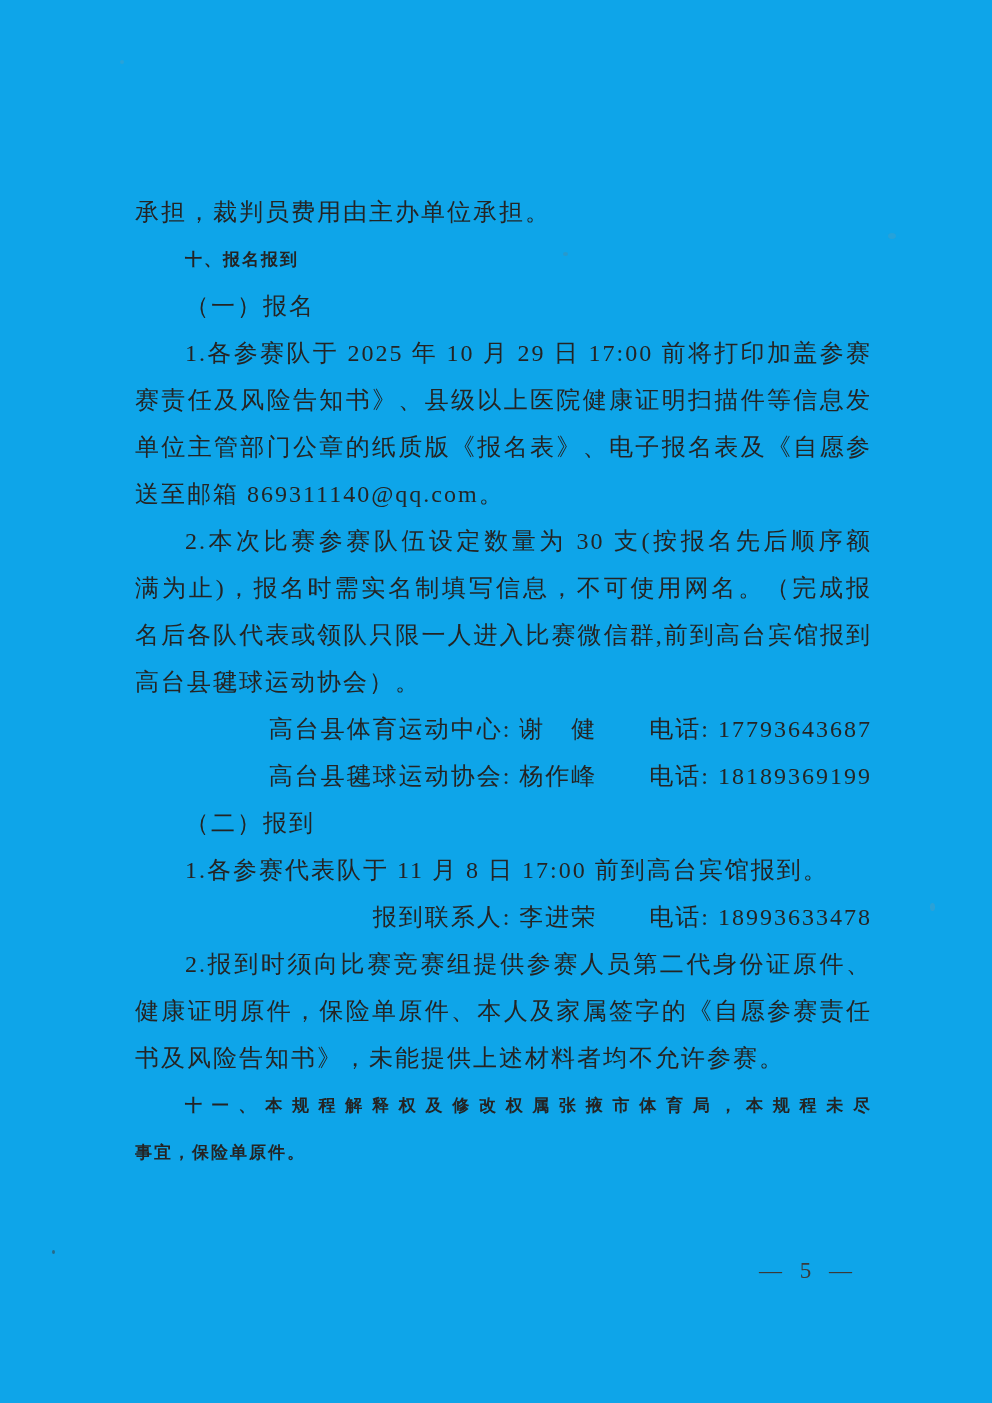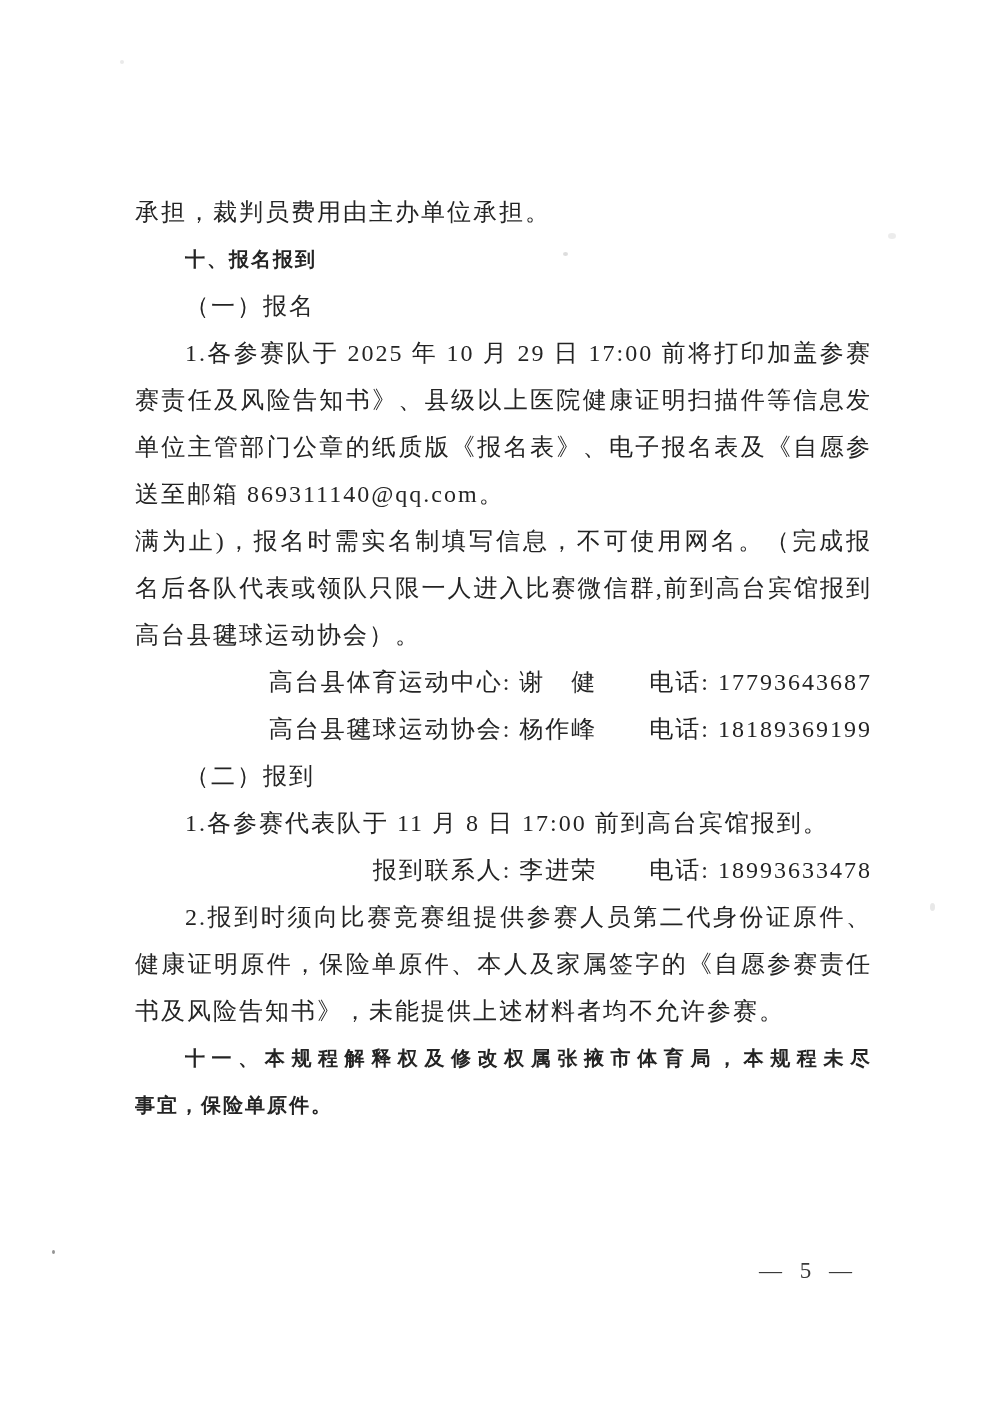--- a/index.html
+++ b/index.html
@@ -5,21 +5,21 @@
   html, body {
     margin: 0;
     padding: 0;
     background: #e8e8e8;
   }
   .page {
     position: relative;
     width: 992px;
     height: 1403px;
     margin: 0 auto;
-    background: #ffffff;
+    background: #0ea5e9;
     overflow: hidden;
     font-family: "Liberation Serif", serif;
     color: #242424;
   }
   .content {
     position: absolute;
     top: 189px;
     left: 135px;
     width: 737px;
   }
@@ -38,21 +38,21 @@
     text-align-last: justify;
   }
   
   .ind2 { text-indent: 50px; }
   
   .ind3 { text-indent: 73px; text-align: right; }
   
   .b {
     font-weight: 700;
     font-family: "Liberation Sans", sans-serif;
-    font-size: 20px;
+    font-size: 17px;
   }
   .footer {
     position: absolute;
     top: 1258px;
     right: 134px;
     font-size: 23px;
     letter-spacing: 6px;
     color: #3a3a3a;
     font-family: "Liberation Serif", serif;
   }
@@ -74,20 +74,21 @@
 <div class="page">
 
   <div class="content">
     <div class="line">承担，裁判员费用由主办单位承担。</div>
     <div class="line b ind2">十、报名报到</div>
     <div class="line ind2">（一）报名</div>
     <div class="line j ind2">1.各参赛队于 2025 年 10 月 29 日 17:00 前将打印加盖参赛</div>
     <div class="line j">赛责任及风险告知书》、县级以上医院健康证明扫描件等信息发</div>
     <div class="line j">单位主管部门公章的纸质版《报名表》、电子报名表及《自愿参</div>
     <div class="line">送至邮箱 869311140@qq.com。</div>
+    <div class="line j ind2">2.本次比赛参赛队伍设定数量为 30 支(按报名先后顺序额</div>
     <div class="line j">满为止)，报名时需实名制填写信息，不可使用网名。（完成报</div>
     <div class="line j">名后各队代表或领队只限一人进入比赛微信群,前到高台宾馆报到</div>
     <div class="line">高台县毽球运动协会）。</div>
     <div class="line ind3">高台县体育运动中心: 谢　健　　电话: 17793643687</div>
     <div class="line ind3">高台县毽球运动协会: 杨作峰　　电话: 18189369199</div>
     <div class="line ind2">（二）报到</div>
     <div class="line ind2">1.各参赛代表队于 11 月 8 日 17:00 前到高台宾馆报到。</div>
     <div class="line ind3">报到联系人: 李进荣　　电话: 18993633478</div>
     <div class="line j ind2">2.报到时须向比赛竞赛组提供参赛人员第二代身份证原件、</div>
     <div class="line j">健康证明原件，保险单原件、本人及家属签字的《自愿参赛责任</div>

